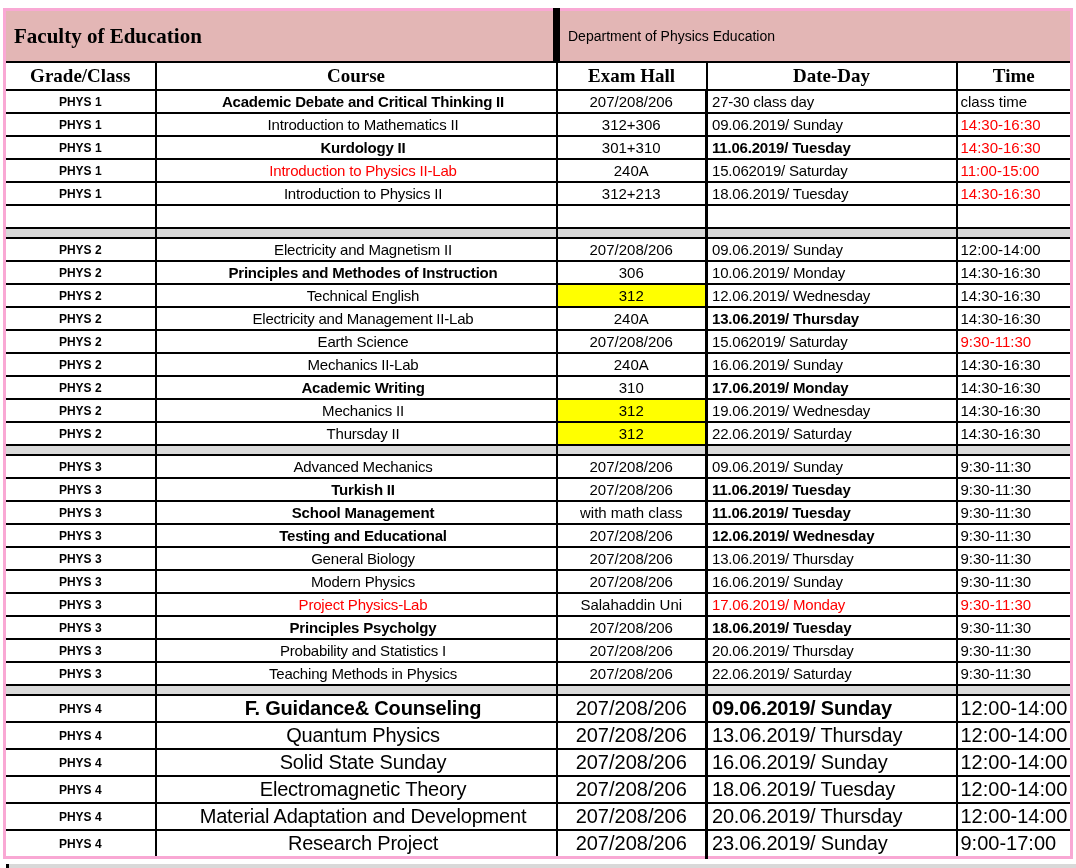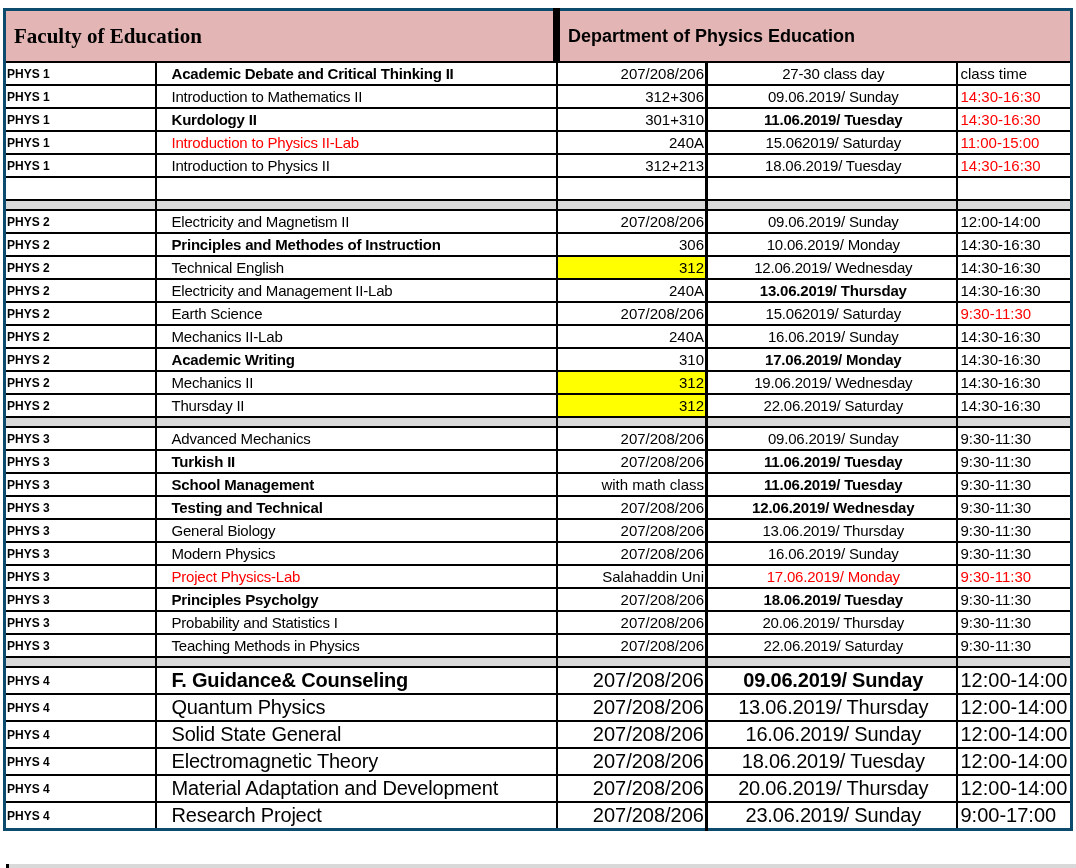--- a/index.html
+++ b/index.html
@@ -1,37 +1,37 @@
 <!DOCTYPE html>
 <html><head>
 <meta charset="utf-8">
 <style>
   html,body{margin:0;padding:0;background:#ffffff;}
   body{width:1076px;height:868px;position:relative;overflow:hidden;
        font-family:"Liberation Sans",sans-serif;color:#000;}
   .page{position:absolute;left:3px;top:8px;}
   table.sched{border-collapse:collapse;table-layout:fixed;width:1067px;
-              border:3px solid #0c4a6e;}
+              border:3px solid #f9a8d4;}
   col.c1{width:151px}col.c2{width:401px}col.c3{width:150px}col.c4{width:250px}col.c5{width:115px}
   th,td{border:2px solid #000;vertical-align:middle;overflow:hidden;white-space:nowrap;}
   
   tr.banner-row th{background:#E3B6B5;height:50px;text-align:left;padding:0 0 0 8px;}
   th.banner-faculty{font-family:"Liberation Serif",serif;font-size:21px;font-weight:bold;
                     border-right-width:7px;}
-  th.banner-dept{font-family:"Liberation Sans",sans-serif;font-size:18px;font-weight:bold;}
+  th.banner-dept{font-family:"Liberation Sans",sans-serif;font-size:14px;font-weight:normal;}
   
   tr.cols-row th{height:26px;font-family:"Liberation Serif",serif;font-size:19px;
                  font-weight:bold;text-align:center;background:#fff;padding:0;}
   
   tr.data td{height:19px;font-size:15px;background:#fff;}
   tr.data.tall td{height:21px;font-size:20px;}
-  td.c-grade{font-weight:bold;font-size:12px !important;margin-left:43px;}
-  td.c-course{text-align:left;padding-left:15px;letter-spacing:-0.2px;}
-  td.c-hall{text-align:right;}
-  td.c-date{text-align:center;padding-left:4px;border-left-width:3px;letter-spacing:-0.2px;}
+  td.c-grade{text-align:center;font-weight:bold;font-size:12px !important;margin-left:43px;}
+  td.c-course{text-align:center;padding-left:15px;letter-spacing:-0.2px;}
+  td.c-hall{text-align:center;}
+  td.c-date{text-align:left;padding-left:4px;border-left-width:3px;letter-spacing:-0.2px;}
   td.c-time{text-align:left;padding-left:3px;margin-left:44px;}
   .bold{font-weight:bold;}
   .red{color:#FF0000;}
   .yellow{background:#FFFF00 !important;}
   tr.sep td{background:#D9D9D9;height:8px;padding:0;}
   .bottom-sliver{position:absolute;left:3px;top:856px;width:1067px;height:5px;
                  background:#D9D9D9;border-left:3px solid #000;}
 </style>
 </head>
 <body>
@@ -43,20 +43,27 @@
         <col class="c2">
         <col class="c3">
         <col class="c4">
         <col class="c5">
     </colgroup>
     <thead>
       <tr class="banner-row">
         <th class="banner-faculty" colspan="2">Faculty of Education</th>
         <th class="banner-dept" colspan="3">Department of Physics Education</th>
       </tr>
+      <tr class="cols-row">
+        <th>Grade/Class</th>
+        <th>Course</th>
+        <th>Exam Hall</th>
+        <th>Date-Day</th>
+        <th>Time</th>
+      </tr>
     </thead>
     <tbody id="sched-body">
         <tr class="data">
           <td class="c-grade">PHYS 1</td>
           <td class="c-course bold">Academic Debate and Critical Thinking II</td>
           <td class="c-hall">207/208/206</td>
           <td class="c-date">27-30 class day</td>
           <td class="c-time">class time</td>
         </tr>
         <tr class="data">
@@ -187,21 +194,21 @@
         </tr>
         <tr class="data">
           <td class="c-grade">PHYS 3</td>
           <td class="c-course bold">School Management</td>
           <td class="c-hall">with math class</td>
           <td class="c-date bold">11.06.2019/ Tuesday</td>
           <td class="c-time">9:30-11:30</td>
         </tr>
         <tr class="data">
           <td class="c-grade">PHYS 3</td>
-          <td class="c-course bold">Testing and Technical</td>
+          <td class="c-course bold">Testing and Educational</td>
           <td class="c-hall">207/208/206</td>
           <td class="c-date bold">12.06.2019/ Wednesday</td>
           <td class="c-time">9:30-11:30</td>
         </tr>
         <tr class="data">
           <td class="c-grade">PHYS 3</td>
           <td class="c-course">General Biology</td>
           <td class="c-hall">207/208/206</td>
           <td class="c-date">13.06.2019/ Thursday</td>
           <td class="c-time">9:30-11:30</td>
@@ -257,21 +264,21 @@
         </tr>
         <tr class="data tall">
           <td class="c-grade">PHYS 4</td>
           <td class="c-course">Quantum Physics</td>
           <td class="c-hall">207/208/206</td>
           <td class="c-date">13.06.2019/ Thursday</td>
           <td class="c-time">12:00-14:00</td>
         </tr>
         <tr class="data tall">
           <td class="c-grade">PHYS 4</td>
-          <td class="c-course">Solid State General</td>
+          <td class="c-course">Solid State Sunday</td>
           <td class="c-hall">207/208/206</td>
           <td class="c-date">16.06.2019/ Sunday</td>
           <td class="c-time">12:00-14:00</td>
         </tr>
         <tr class="data tall">
           <td class="c-grade">PHYS 4</td>
           <td class="c-course">Electromagnetic Theory</td>
           <td class="c-hall">207/208/206</td>
           <td class="c-date">18.06.2019/ Tuesday</td>
           <td class="c-time">12:00-14:00</td>

